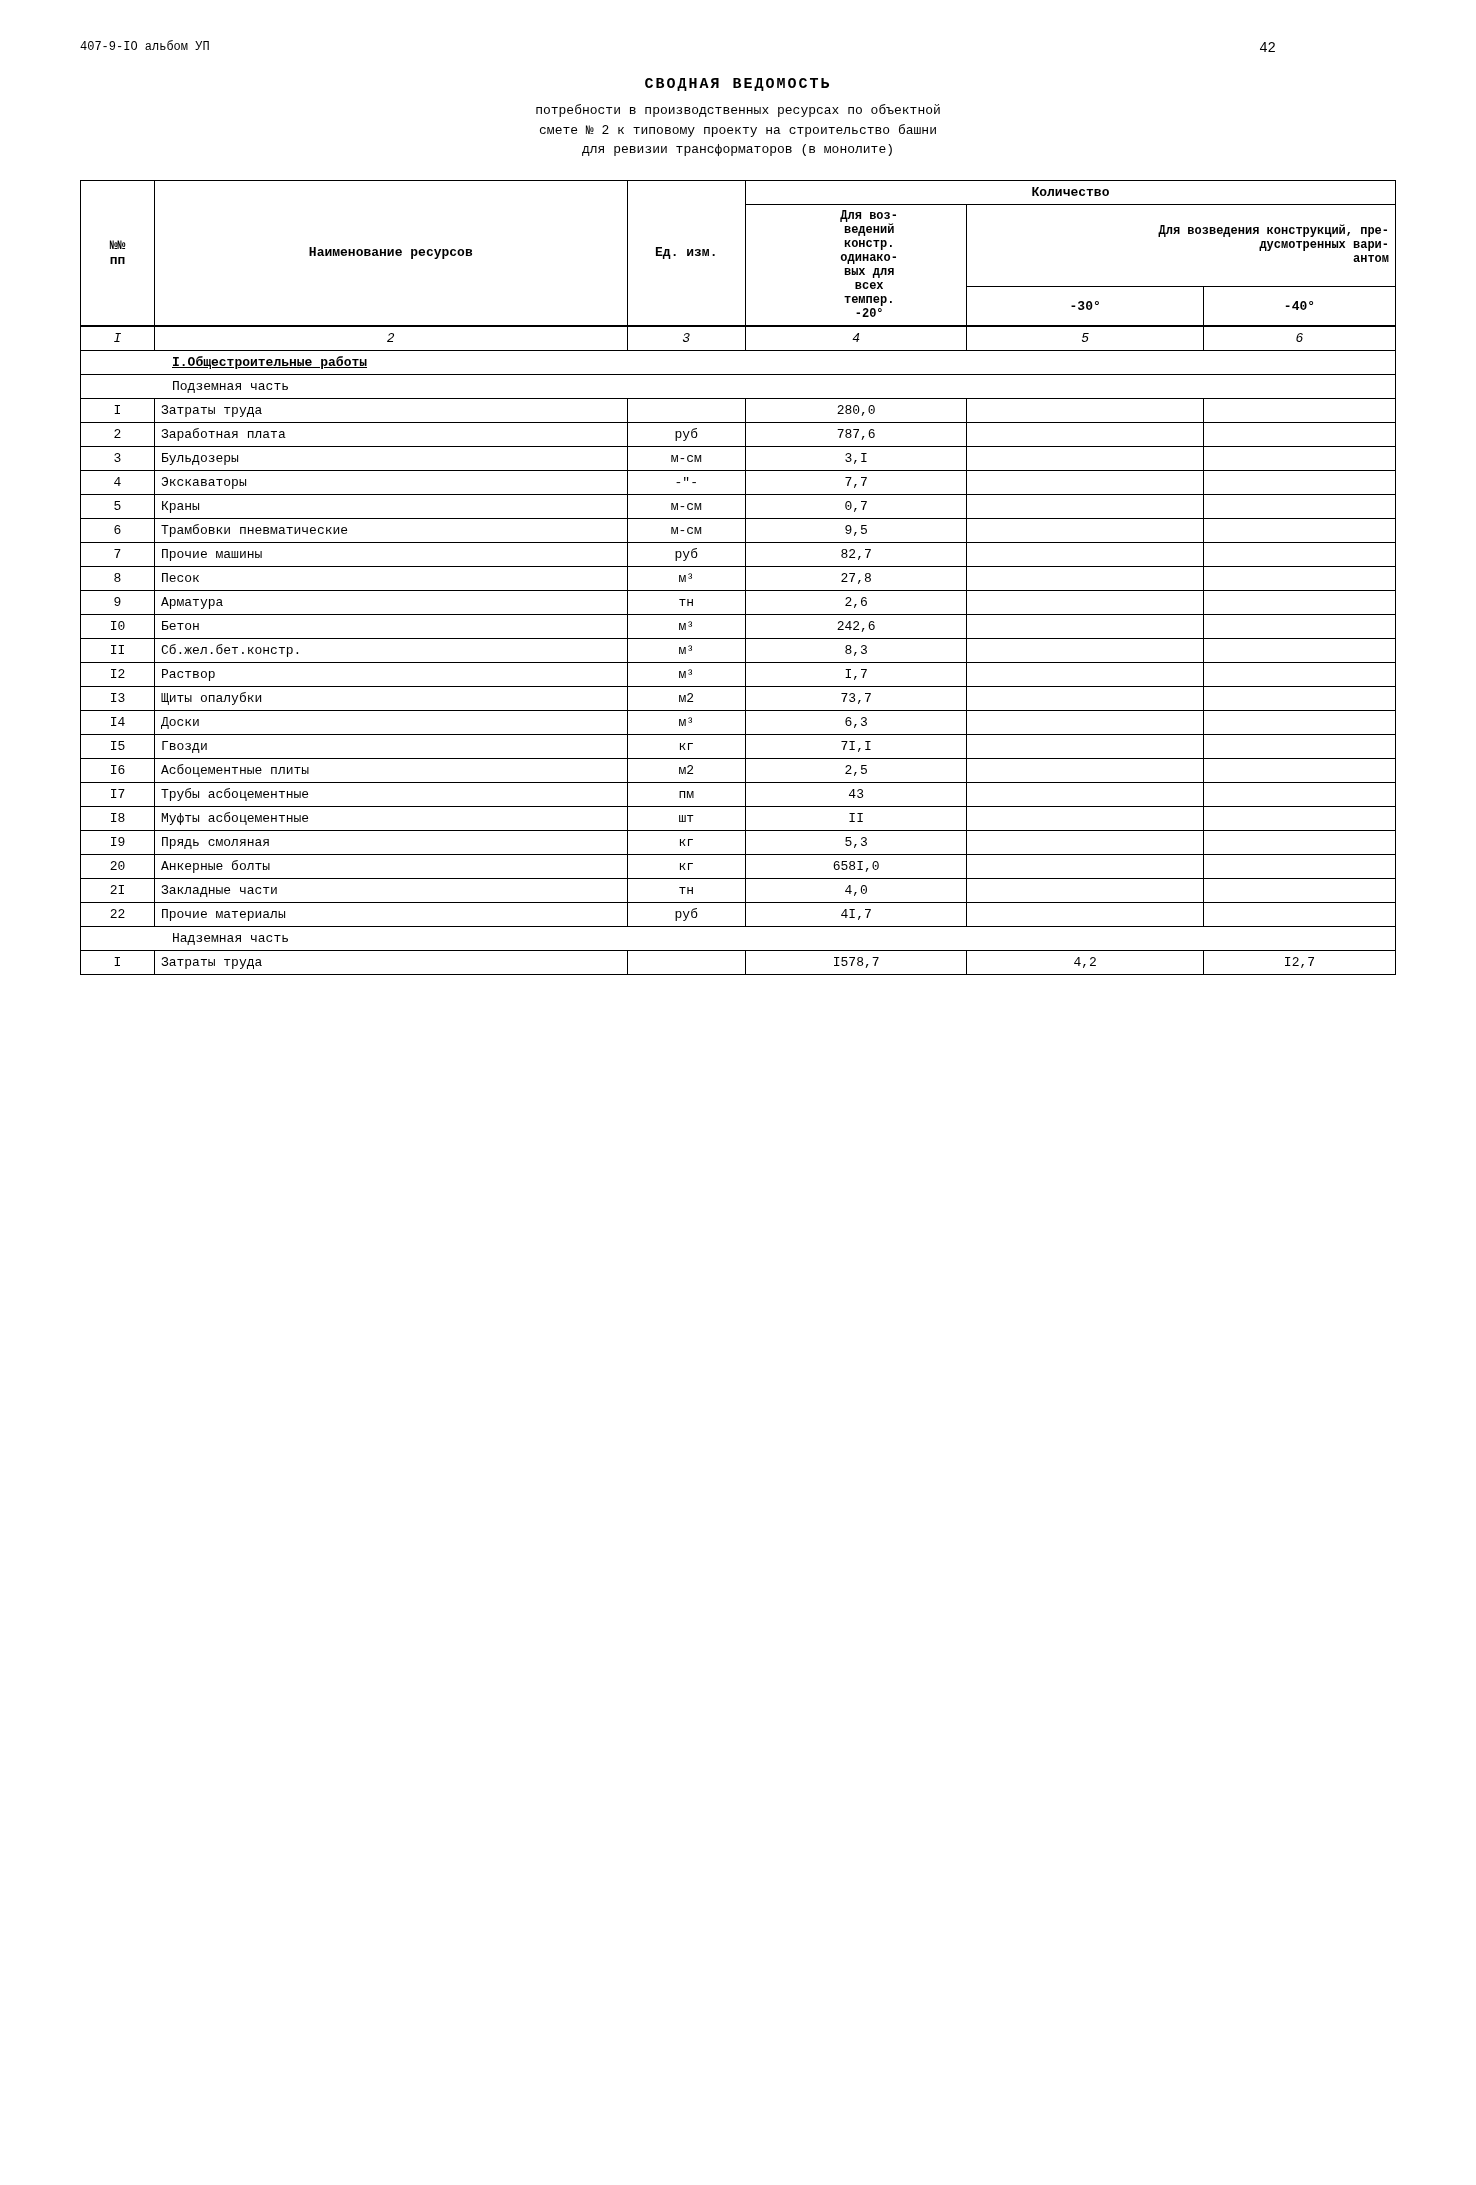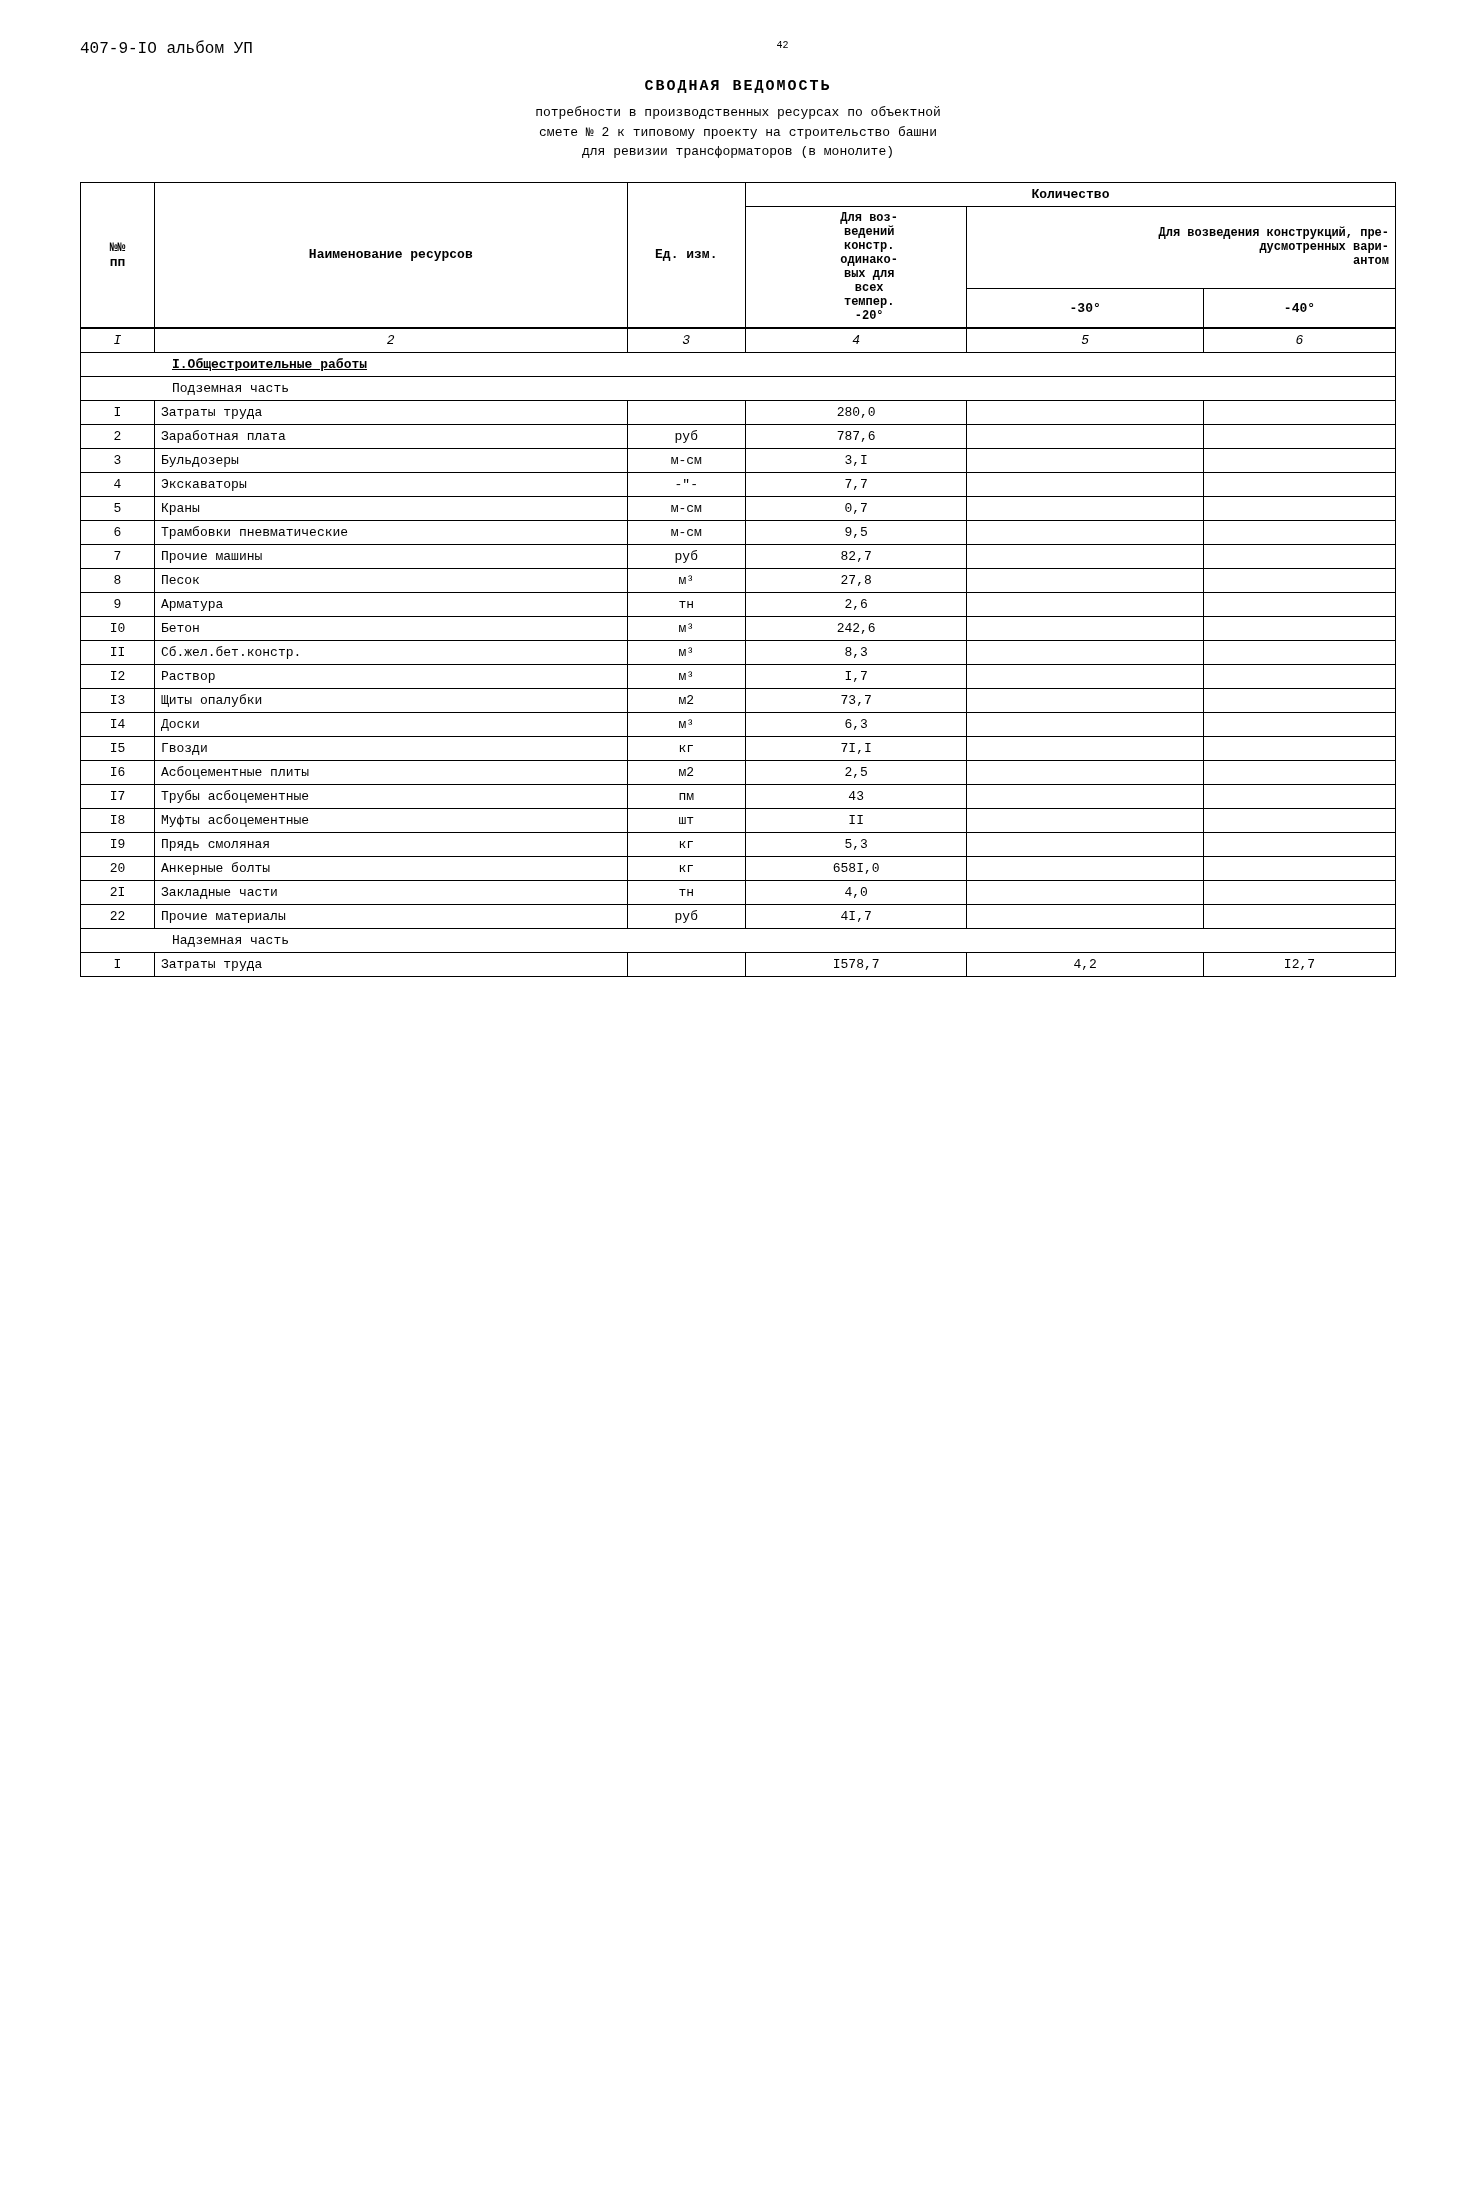--- a/index.html
+++ b/index.html
@@ -19,26 +19,26 @@
     }
 
     .page-header-top {
       display: flex;
       justify-content: space-between;
       align-items: flex-start;
       margin-bottom: 20px;
     }
 
     .doc-number {
-      font-size: 16px;
+      font-size: 12px;
     }
 
     .page-number {
-      font-size: 10px;
-      text-align: center;
+      font-size: 14px;
+      text-align: right;
       flex: 1;
       margin-left: 36px;
     }
 
     .main-title {
       text-align: center;
       font-size: 15px;
       font-weight: bold;
       letter-spacing: 2px;
       margin-bottom: 8px;

